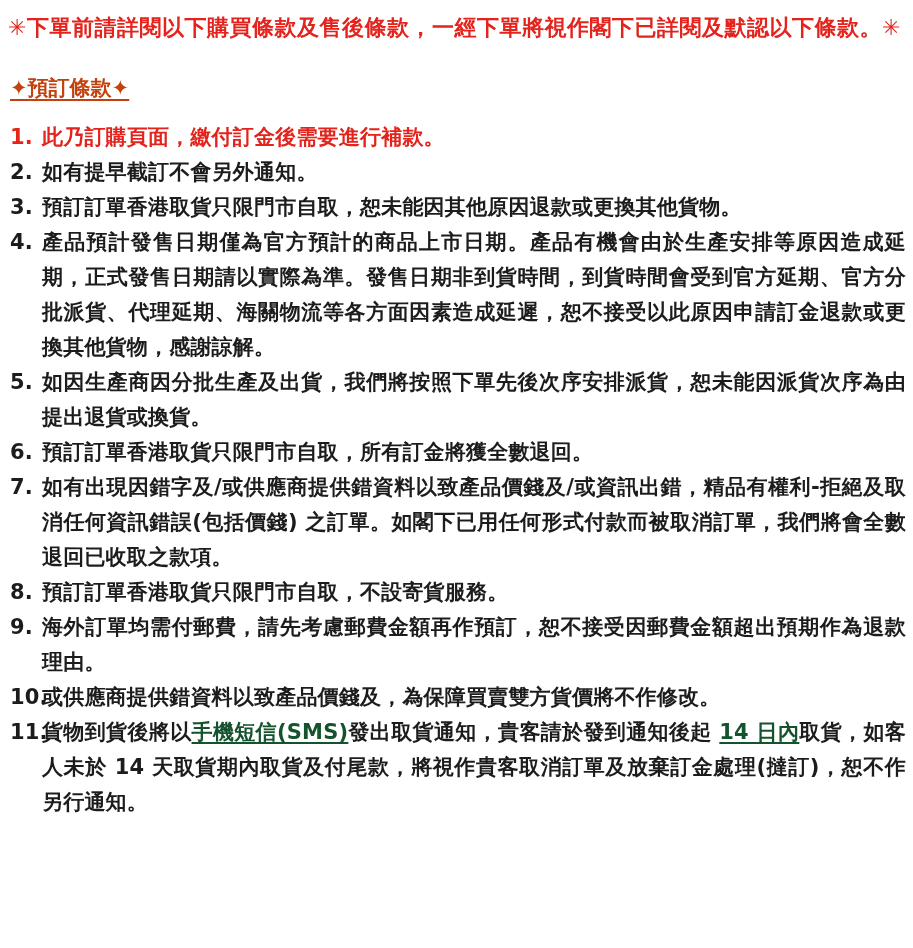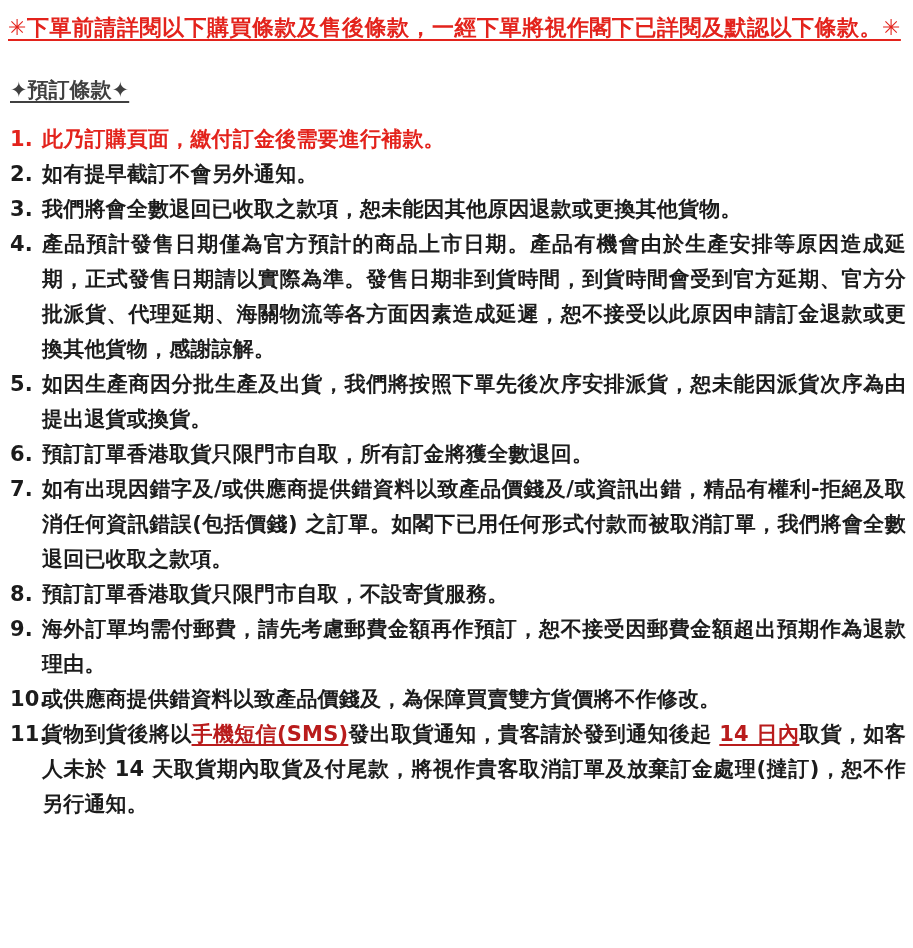--- a/index.html
+++ b/index.html
@@ -11,34 +11,33 @@
     position: relative;
     width: 913px;
     height: 948px;
     background: #ffffff;
     overflow: hidden;
     font-family: "DejaVu Sans", "Liberation Sans", sans-serif;
     font-weight: bold;
     color: #1c1c1c;
   }
   .doc-header {
-    margin: 13px 6px 0 8px;
+    margin: 13px 6px 12px 8px;
     font-size: 22px;
     line-height: 29px;
     color: #e3231c;
-    text-decoration: underline;
     text-underline-offset: 4px;
     letter-spacing: 0.5px;
   }
   .section-title {
     display: inline-block;
-    margin: 35px 0 0 10px;
+    margin: 21px 0 0 10px;
     font-size: 21px;
     line-height: 26px;
-    color: #404040;
+    color: #c2410c;
     text-decoration: underline;
     text-underline-offset: 4px;
   }
   .terms-list {
     margin-top: 19px;
   }
   .term-item {
     position: relative;
     padding-left: 42px;
     padding-right: 7px;
@@ -49,37 +48,37 @@
   }
   .term-item .num {
     position: absolute;
     left: 10px;
     top: 0;
   }
   .term-item.red {
     color: #e3231c;
   }
   .seg-red-underline {
-    color: #b91c1c;
+    color: #14532d;
     text-decoration: underline;
     text-underline-offset: 3px;
   }
 </style>
 </head>
 <body>
 
 <div class="page">
   <div class="doc-header">✳下單前請詳閱以下購買條款及售後條款，一經下單將視作閣下已詳閱及默認以下條款。✳</div>
   <div>
     <div class="section-title">✦預訂條款✦</div>
   </div>
   <div class="terms-list">
       <div class="term-item red"><span class="num">1.</span><span>此乃訂購頁面，繳付訂金後需要進行補款。</span></div>
       <div class="term-item"><span class="num">2.</span><span>如有提早截訂不會另外通知。</span></div>
-      <div class="term-item"><span class="num">3.</span><span>我們將會全數退回已收取之款項，恕未能因其他原因退款或更換其他貨物。</span></div>
+      <div class="term-item"><span class="num">3.</span><span>預訂訂單香港取貨只限門市自取，恕未能因其他原因退款或更換其他貨物。</span></div>
       <div class="term-item"><span class="num">4.</span><span>產品預計發售日期僅為官方預計的商品上市日期。產品有機會由於生產安排等原因造成延期，正式發售日期請以實際為準。發售日期非到貨時間，到貨時間會受到官方延期、官方分批派貨、代理延期、海關物流等各方面因素造成延遲，恕不接受以此原因申請訂金退款或更換其他貨物，感謝諒解。</span></div>
       <div class="term-item"><span class="num">5.</span><span>如因生產商因分批生產及出貨，我們將按照下單先後次序安排派貨，恕未能因派貨次序為由提出退貨或換貨。</span></div>
       <div class="term-item"><span class="num">6.</span><span>預訂訂單香港取貨只限門市自取，所有訂金將獲全數退回。</span></div>
       <div class="term-item"><span class="num">7.</span><span>如有出現因錯字及/或供應商提供錯資料以致產品價錢及/或資訊出錯，精品有權利-拒絕及取消任何資訊錯誤(包括價錢) 之訂單。如閣下已用任何形式付款而被取消訂單，我們將會全數退回已收取之款項。</span></div>
       <div class="term-item"><span class="num">8.</span><span>預訂訂單香港取貨只限門市自取，不設寄貨服務。</span></div>
       <div class="term-item"><span class="num">9.</span><span>海外訂單均需付郵費，請先考慮郵費金額再作預訂，恕不接受因郵費金額超出預期作為退款理由。</span></div>
       <div class="term-item"><span class="num">10.</span><span>或供應商提供錯資料以致產品價錢及，為保障買賣雙方貨價將不作修改。</span></div>
       <div class="term-item"><span class="num">11.</span><span>貨物到貨後將以</span><span class="seg-red-underline">手機短信(SMS)</span><span>發出取貨通知，貴客請於發到通知後起 </span><span class="seg-red-underline">14 日內</span><span>取貨，如客人未於 14 天取貨期內取貨及付尾款，將視作貴客取消訂單及放棄訂金處理(撻訂)，恕不作另行通知。</span></div>
     </div>
 </div>

